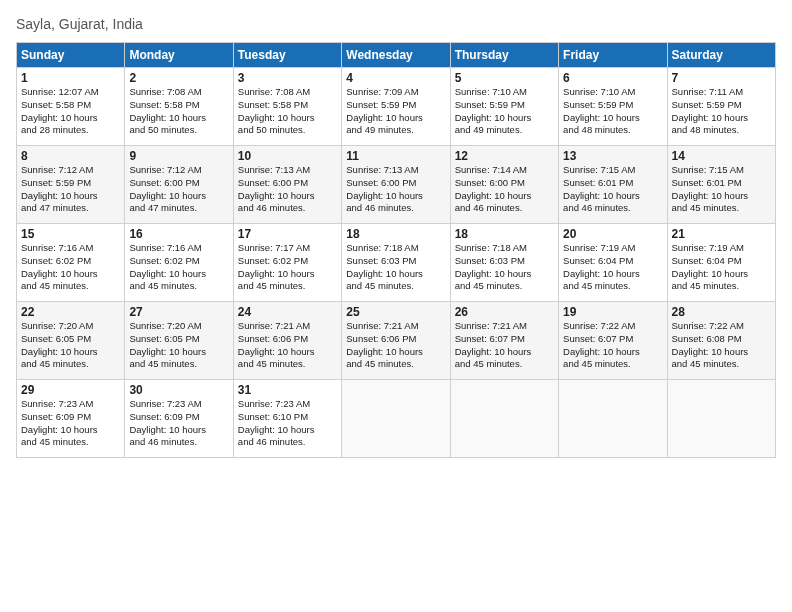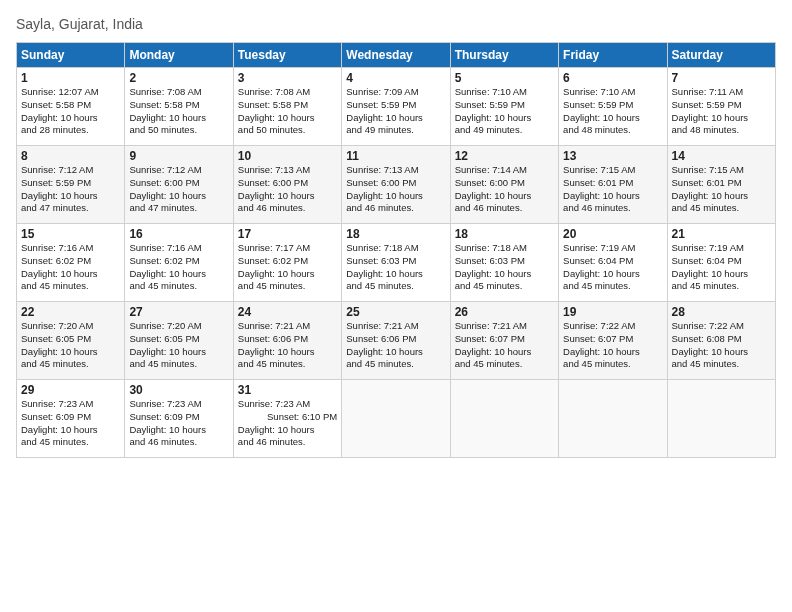--- a/index.html
+++ b/index.html
@@ -315,21 +315,21 @@
         <td>
           <span class="day-num">30</span>
           <span style="display: block; line-height: 1.35;">Sunrise: 7:23 AM</span>
           <span style="display: block; line-height: 1.35;">Sunset: 6:09 PM</span>
           <span style="display: block; line-height: 1.35;">Daylight: 10 hours</span>
           <span style="display: block; line-height: 1.35;">and 46 minutes.</span>
         </td>
         <td>
           <span class="day-num">31</span>
           <span style="display: block; line-height: 1.35;">Sunrise: 7:23 AM</span>
-          <span style="display: block; line-height: 1.35; text-align: right;">Sunset: 6:10 PM</span>
+          <span style="display: block; line-height: 1.35;">Sunset: 6:10 PM</span>
           <span style="display: block; line-height: 1.35;">Daylight: 10 hours</span>
           <span style="display: block; line-height: 1.35;">and 46 minutes.</span>
         </td>
         <td class="cell-empty"></td>
         <td class="cell-empty"></td>
         <td class="cell-empty"></td>
         <td class="cell-empty"></td>
       </tr>
     </tbody>
 </table>

